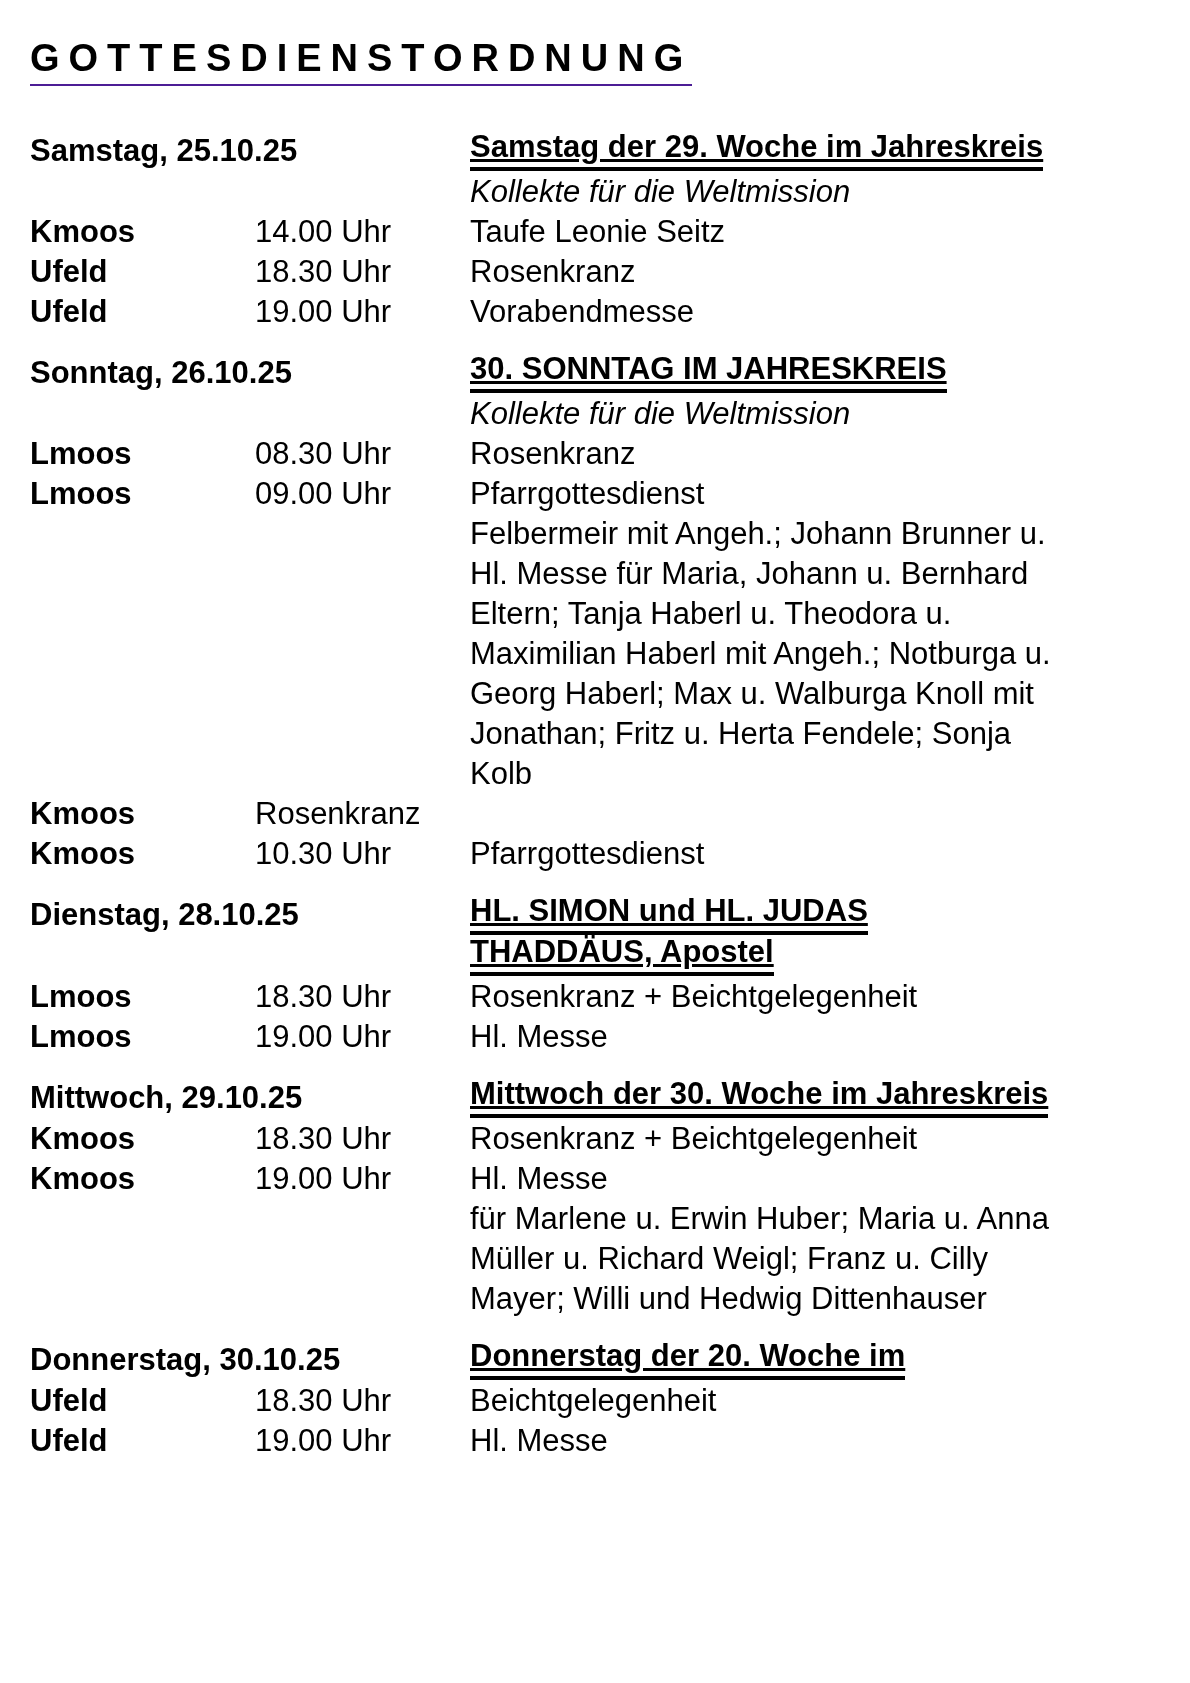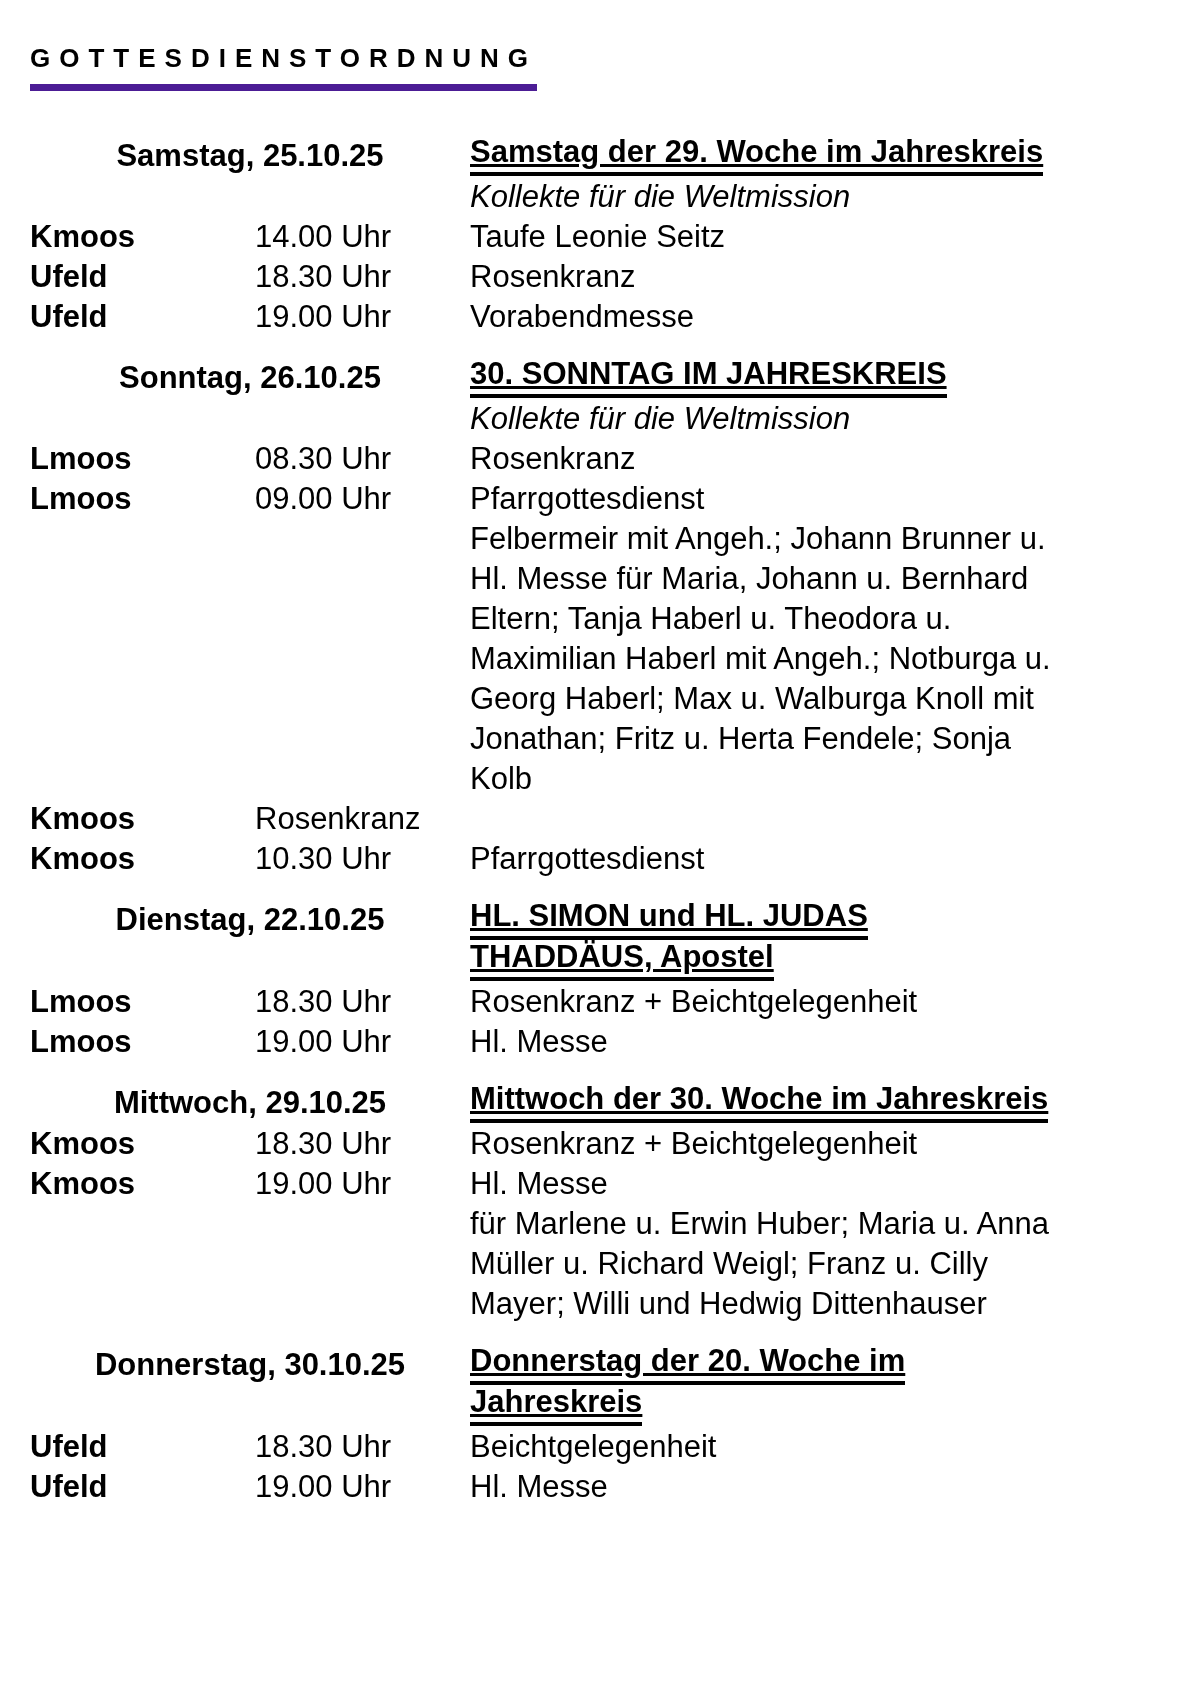--- a/index.html
+++ b/index.html
@@ -9,35 +9,35 @@
     height: 1683px;
     background: #ffffff;
     color: #000000;
     font-family: "Liberation Sans", sans-serif;
     box-sizing: border-box;
     padding: 38px 28px 0 30px;
     overflow: hidden;
   }
   .title {
     display: inline-block;
-    font-size: 26px;
+    font-size: 38px;
     font-weight: bold;
     letter-spacing: 9px;
     line-height: 40px;
-    border-bottom: 7px solid #4c1d95;
+    border-bottom: 2px solid #4c1d95;
     padding-bottom: 6px;
     margin-bottom: 24px;
     white-space: nowrap;
   }
   .sec { margin-top: 21px; }
   .sec:first-of-type { margin-top: 0; }
   .row { display: flex; align-items: flex-start; }
   .c1 { width: 225px; flex: none; }
   .c2 { width: 215px; flex: none; }
-  .cdate { width: 440px; flex: none; text-align: center; }
+  .cdate { width: 440px; flex: none; }
   .c3 { flex: 1; min-width: 0; }
   .line { font-size: 31px; line-height: 40px; white-space: nowrap; }
   .bold { font-weight: bold; }
   .italic { font-style: italic; }
   .head-line { line-height: 40px; }
   .head-line .ul {
     display: inline-block;
     font-size: 31px;
     font-weight: bold;
     line-height: 32px;
@@ -133,21 +133,21 @@
       <div class="c2 line">10.30 Uhr</div>
       <div class="c3">
         <div class="line">Pfarrgottesdienst</div>
       </div>
     </div>
   </div>
 
   
   <div class="sec">
     <div class="row">
-      <div class="cdate line bold">Dienstag, 22.10.25</div>
+      <div class="cdate line bold">Dienstag, 28.10.25</div>
       <div class="c3">
         <div class="head-line"><span class="ul">HL. SIMON und HL. JUDAS</span></div>
         <div class="head-line"><span class="ul">THADDÄUS, Apostel</span></div>
       </div>
     </div>
     <div class="row">
       <div class="c1 line bold">Lmoos</div>
       <div class="c2 line">18.30 Uhr</div>
       <div class="c3">
         <div class="line">Rosenkranz + Beichtgelegenheit</div>
@@ -188,21 +188,20 @@
       </div>
     </div>
   </div>
 
   
   <div class="sec">
     <div class="row">
       <div class="cdate line bold">Donnerstag, 30.10.25</div>
       <div class="c3">
         <div class="head-line"><span class="ul">Donnerstag der 20. Woche im</span></div>
-        <div class="head-line"><span class="ul">Jahreskreis</span></div>
       </div>
     </div>
     <div class="row">
       <div class="c1 line bold">Ufeld</div>
       <div class="c2 line">18.30 Uhr</div>
       <div class="c3">
         <div class="line">Beichtgelegenheit</div>
       </div>
     </div>
     <div class="row">

